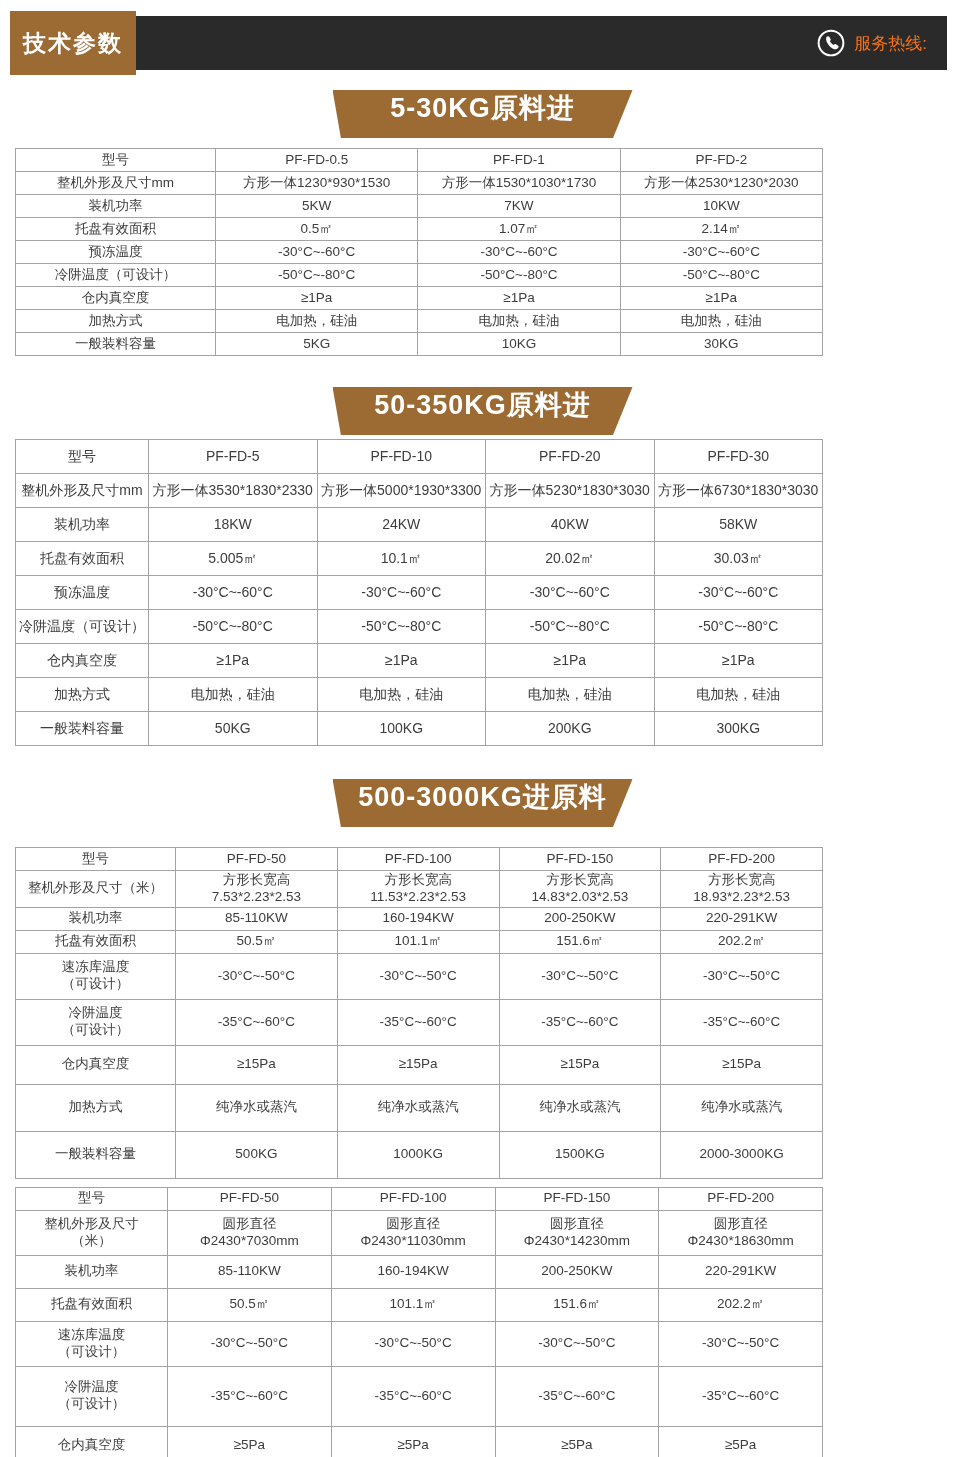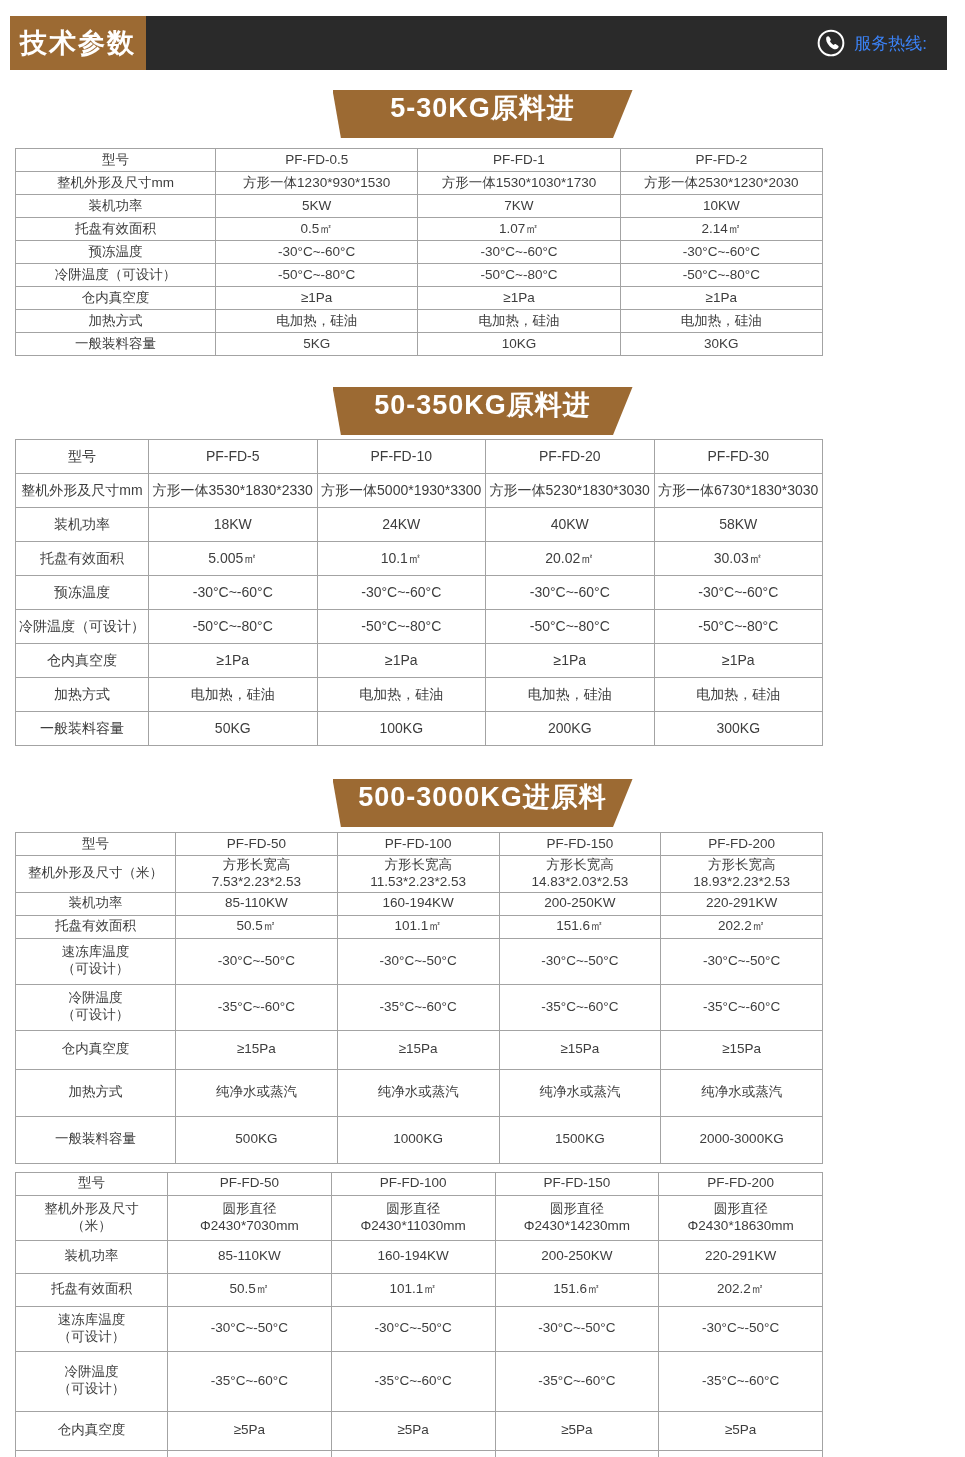--- a/index.html
+++ b/index.html
@@ -1,30 +1,30 @@
 <!DOCTYPE html>
 <html style="--brown: #9c6a33; --dark: #2a2a2a; --red: #e60000; --txt: #3d3d3d; --border: #a3a3a3;"><head>
 <meta charset="utf-8">
 <style>
   html,body{margin:0;padding:0;background:#fff;}
   body{width:965px;height:1457px;font-family:"Liberation Sans","DejaVu Sans",sans-serif;overflow:hidden;}
   .page{width:965px;height:1457px;position:relative;}
 
   
   .topbar{margin:16px 18px 0 10px;height:54px;background:var(--dark,#2a2a2a);display:flex;align-items:center;justify-content:space-between;}
-  .title-box{background:var(--brown,#9c6a33);height:54px;min-width:106px;display:flex;align-items:center;justify-content:center;color:#fff;font-weight:bold;font-size:27px;letter-spacing:2px;padding:0 10px;}
-  .hotline{display:flex;align-items:center;gap:9px;margin-right:20px;color:#3b82f6;}
+  .title-box{background:var(--brown,#9c6a33);height:64px;min-width:106px;display:flex;align-items:center;justify-content:center;color:#fff;font-weight:bold;font-size:23px;letter-spacing:2px;padding:0 10px;}
+  .hotline{display:flex;align-items:center;gap:9px;margin-right:20px;color:#f97316;}
   .phone-circle{width:28px;height:28px;display:inline-flex;}
   .hotline-label{font-size:17px;}
   .hotline-number{font-size:31px;font-weight:bold;letter-spacing:0.5px;}
 
   
   .banner{width:300px;height:48px;margin:20px auto 10px auto;background:var(--brown,#9c6a33);display:flex;justify-content:center;color:#fff;font-size:27px;font-weight:bold;letter-spacing:1px;clip-path:polygon(0 0,100% 0,93.5% 100%,2.8% 100%);}
   .banner.b2{margin-top:31px;margin-bottom:4px;}
-  .banner.b3{margin-top:33px;margin-bottom:5px;}
+  .banner.b3{margin-top:33px;margin-bottom:20px;}
 
   
   table.spec{border-collapse:collapse;width:808px;margin-left:15px;table-layout:fixed;}
   table.spec td{border:1px solid var(--border,#a3a3a3);text-align:center;vertical-align:middle;color:var(--txt,#3d3d3d);white-space:pre-line;padding:1px 3px;line-height:1.25;}
   .t1 td{height:20px;font-size:13.5px;}
   .t2 td{height:31px;font-size:14px;}
   .t3 td,.t4 td{font-size:13.5px;}
   .t3 tr td{height:20px;}
   .t3 tr:nth-child(5) td,.t3 tr:nth-child(6) td{height:43px;}
   .t3 tr:nth-child(7) td{height:36px;}

